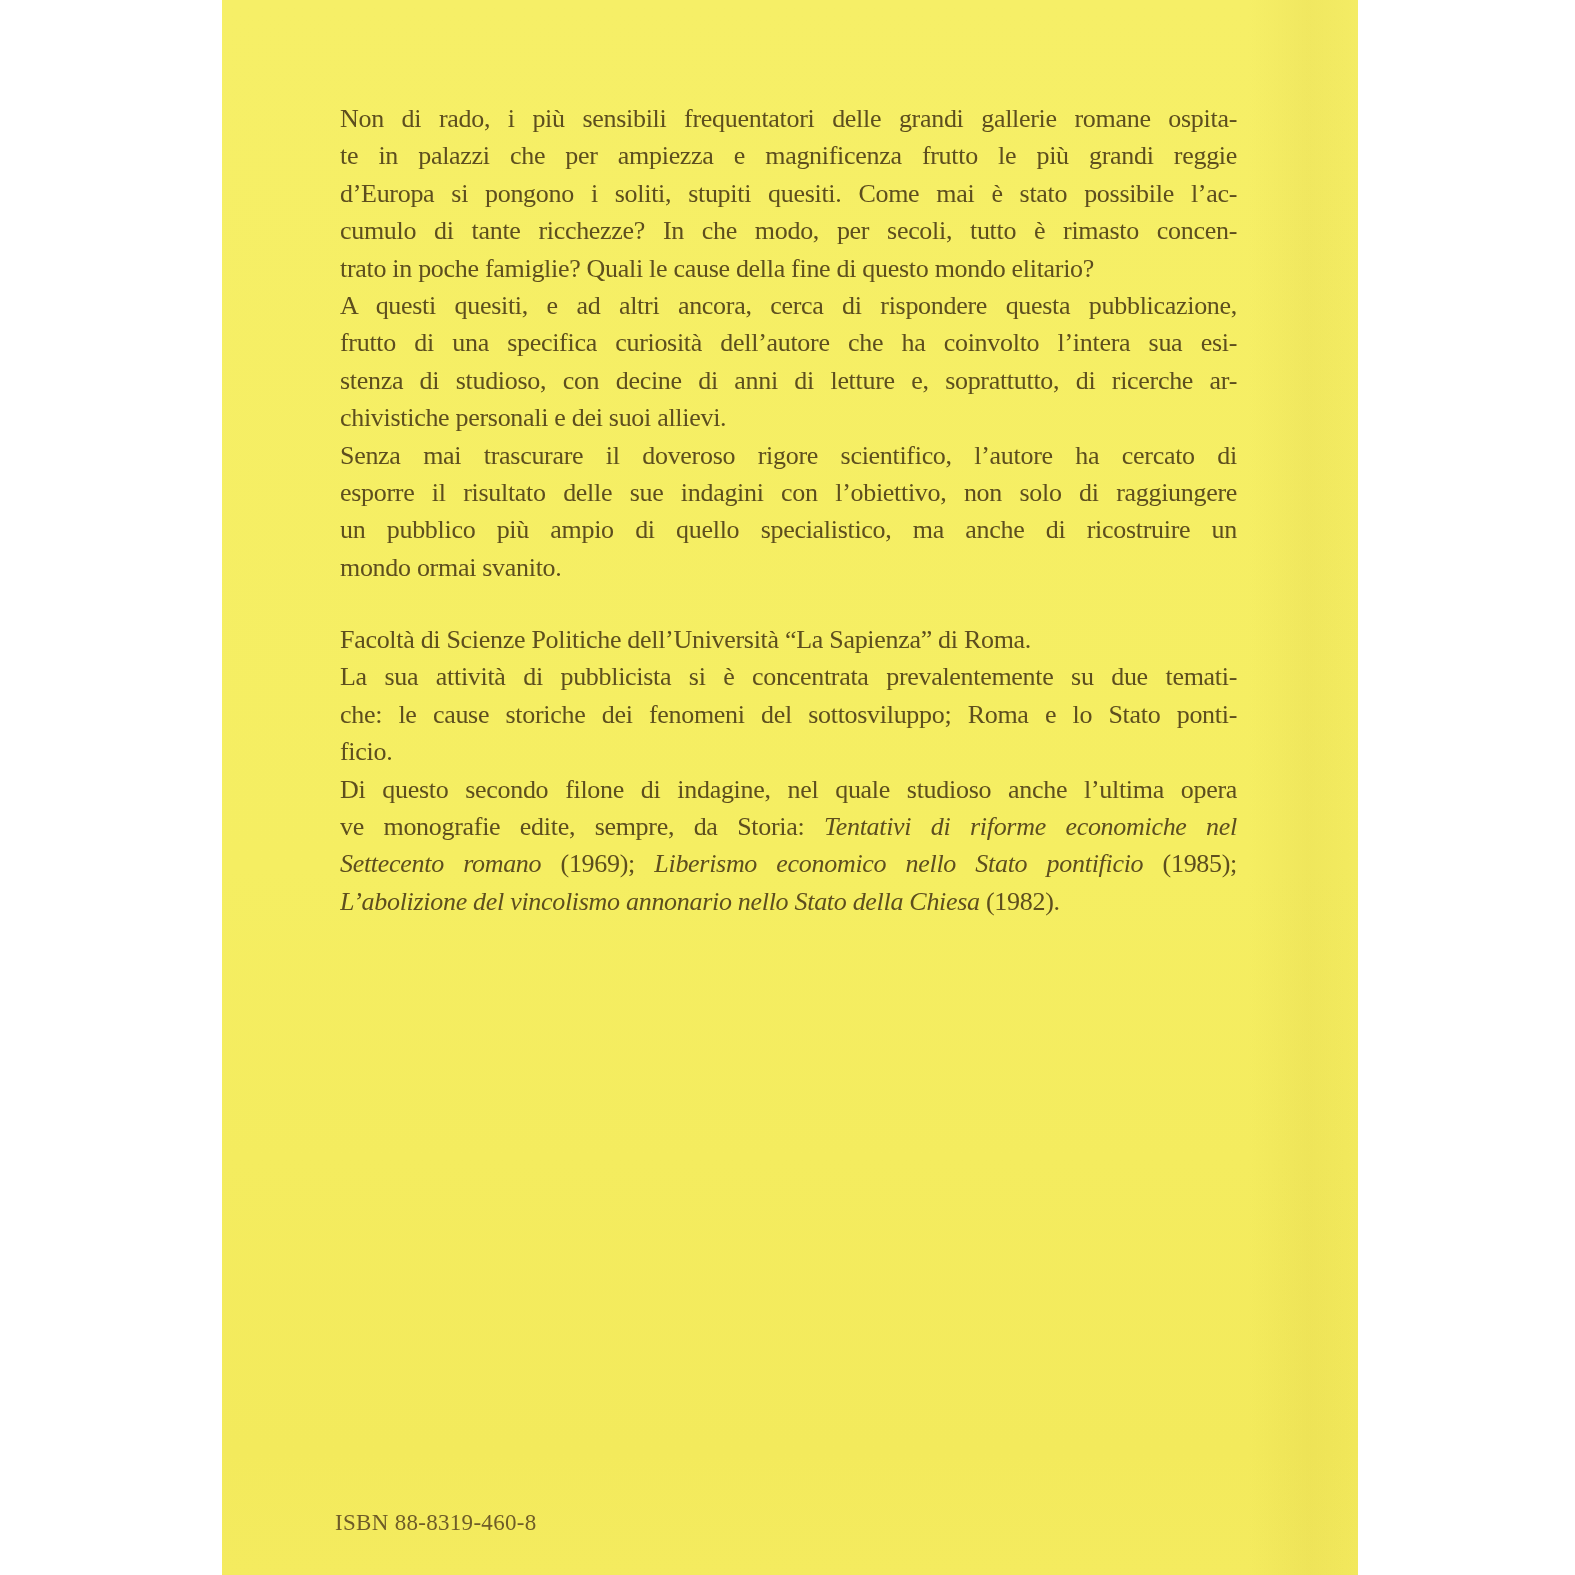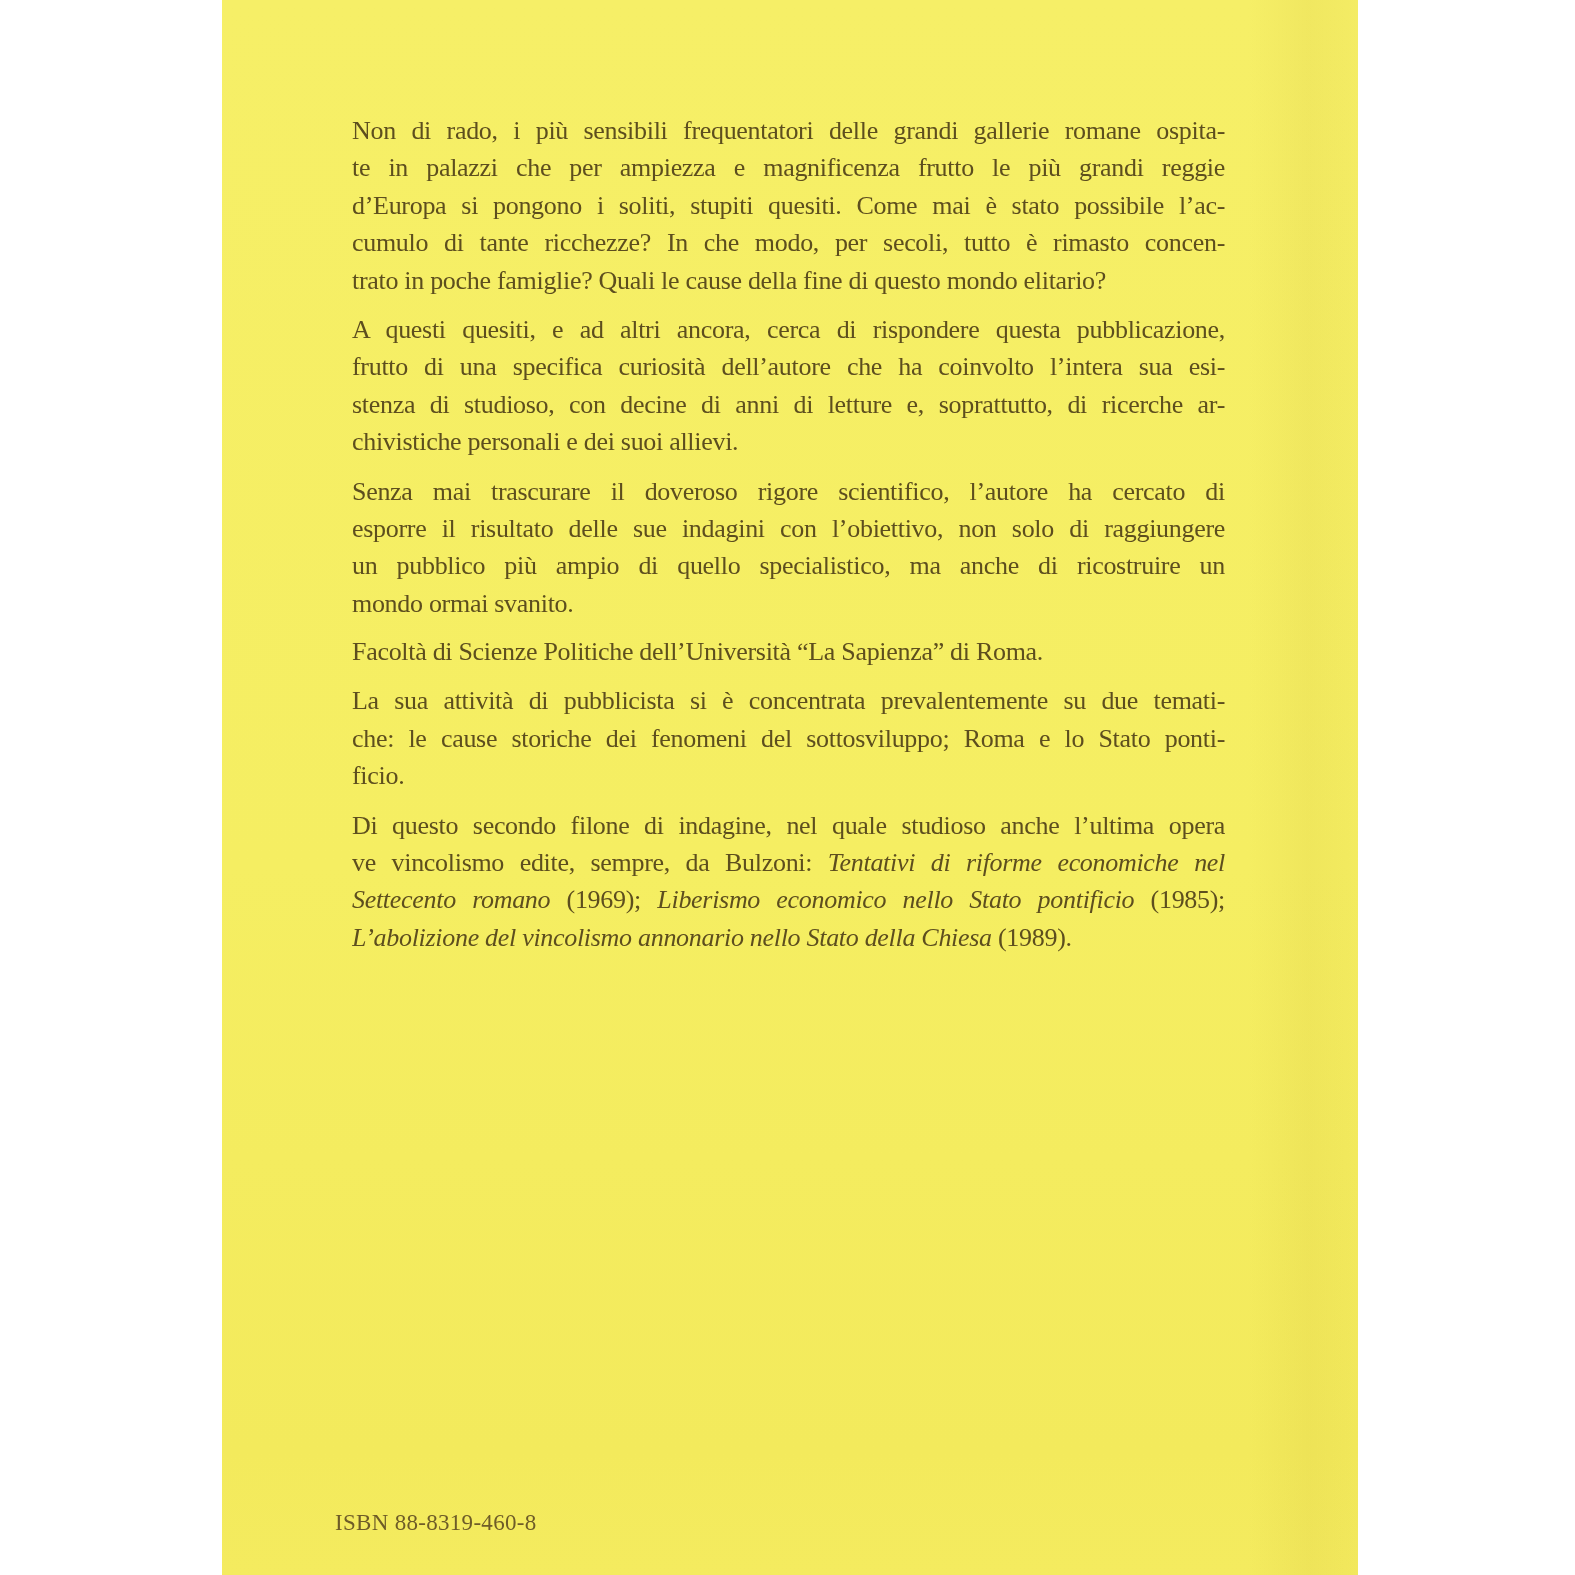--- a/index.html
+++ b/index.html
@@ -36,21 +36,21 @@
     pointer-events: none;
   }
   .text-col {
     position: absolute;
     left: 118px;
     width: 897px;
     color: #5d4e1e;
   }
   .blurb  { top: 100px; }
   .author { top: 621px; }
-  .paragraph { margin: 12px; }
+  .paragraph { margin: 0; }
   .line {
     height: 37.4px;
     line-height: 37.4px;
     font-size: 26px;
     letter-spacing: -0.3px;
     text-align: justify;
     text-align-last: justify;
     overflow: hidden;
     white-space: normal;
   }
@@ -98,20 +98,20 @@
         <div class="paragraph">
           <div class="line para-end"><span>Facoltà di Scienze Politiche dell’Università “La Sapienza” di Roma.</span></div>
         </div>
         <div class="paragraph">
           <div class="line"><span>La sua attività di pubblicista si è concentrata prevalentemente su due temati-</span></div>
           <div class="line"><span>che: le cause storiche dei fenomeni del sottosviluppo; Roma e lo Stato ponti-</span></div>
           <div class="line para-end"><span>ficio.</span></div>
         </div>
         <div class="paragraph">
           <div class="line"><span>Di questo secondo filone di indagine, nel quale studioso anche l’ultima opera</span></div>
-          <div class="line"><span>ve vincolismo edite, sempre, da Bulzoni: </span><span class="it">Tentativi di riforme economiche nel</span></div>
+          <div class="line"><span>ve monografie edite, sempre, da Storia: </span><span class="it">Tentativi di riforme economiche nel</span></div>
           <div class="line"><span class="it">Settecento romano</span><span> (1969); </span><span class="it">Liberismo economico nello Stato pontificio</span><span> (1985);</span></div>
-          <div class="line para-end"><span class="it">L’abolizione del vincolismo annonario nello Stato della Chiesa</span><span> (1989).</span></div>
+          <div class="line para-end"><span class="it">L’abolizione del vincolismo annonario nello Stato della Chiesa</span><span> (1982).</span></div>
         </div>
       </div>
     <div class="isbn">ISBN 88-8319-460-8</div>
   </div>
 </div>
 
 </body></html>

